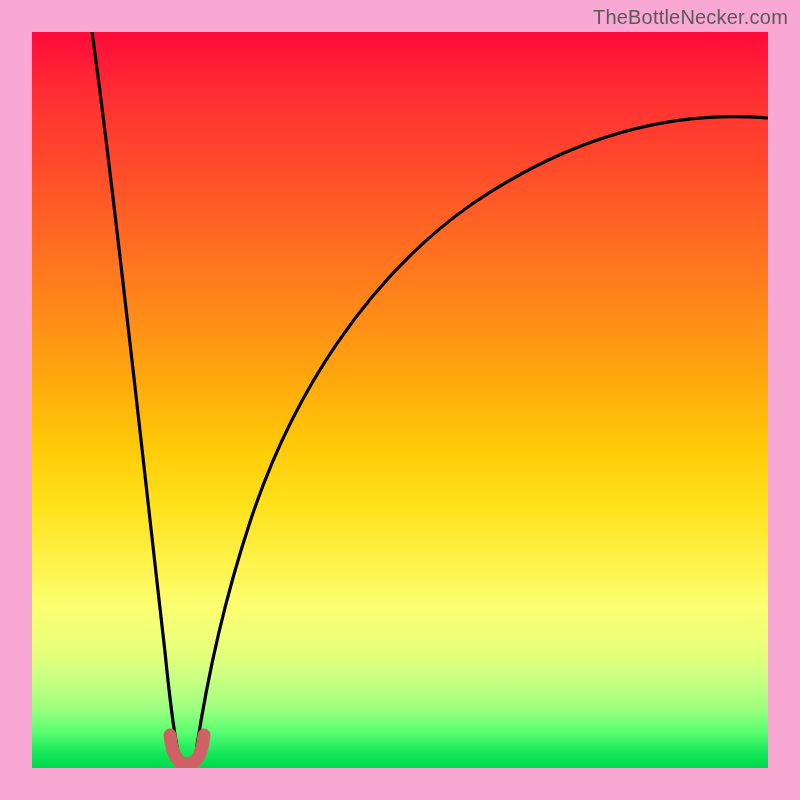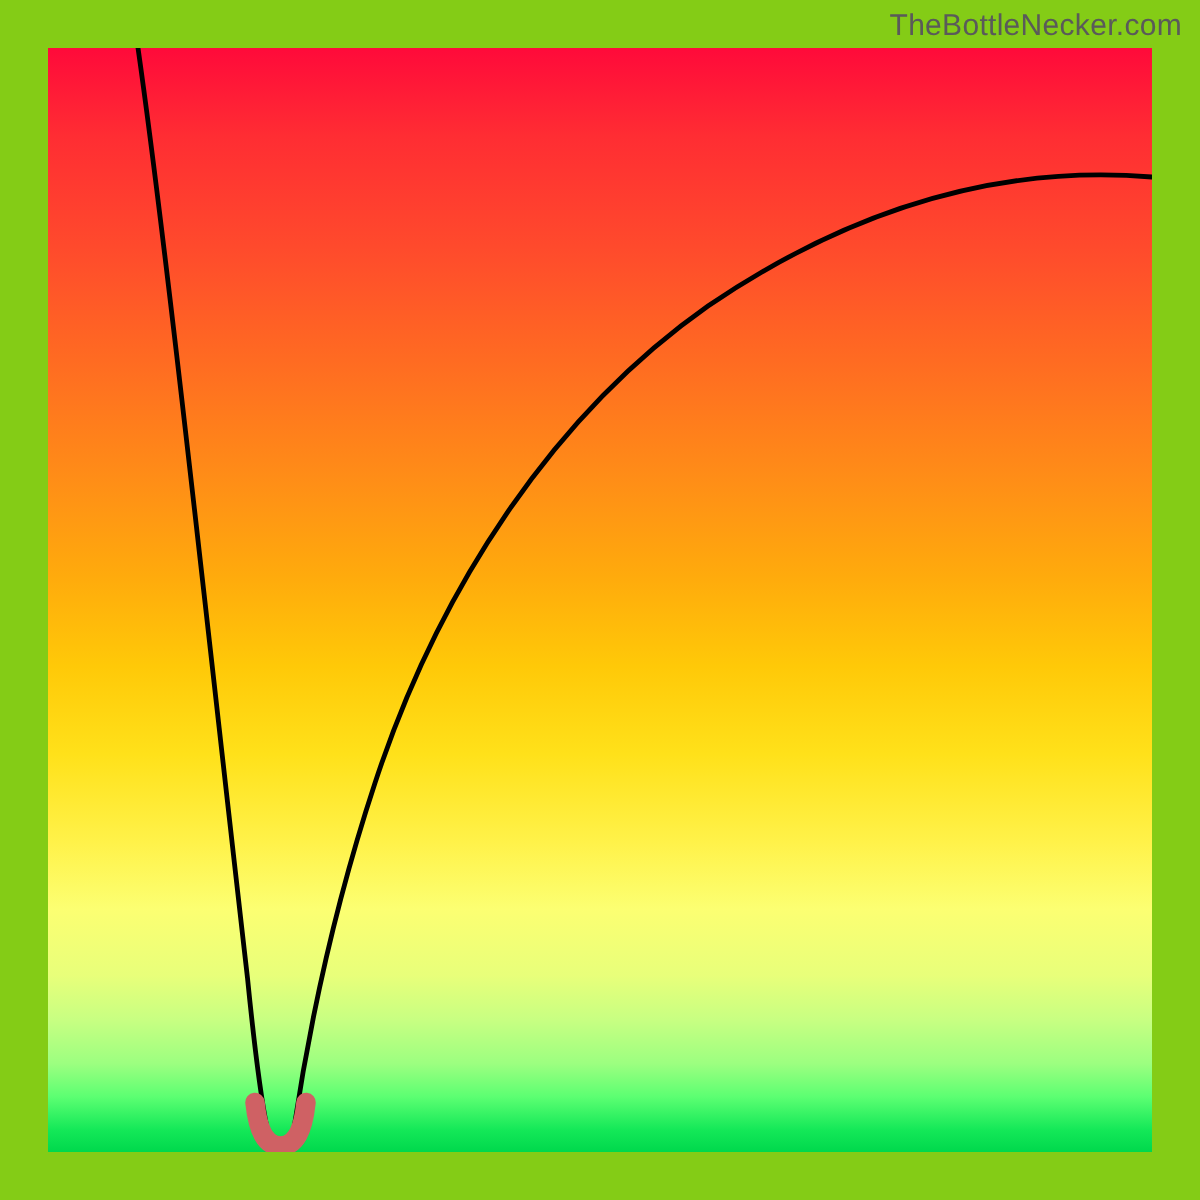--- a/index.html
+++ b/index.html
@@ -10,21 +10,21 @@
     background: #000;
     overflow: hidden;
     font-family: Arial, Helvetica, sans-serif;
   }
   .frame {
     position: absolute;
     top: 0;
     left: 0;
     width: 800px;
     height: 800px;
-    background: #84cc16;
+    background: #f9a8d4;
   }
   .plot {
     position: absolute;
     top: 32px;
     left: 32px;
     width: 736px;
     height: 736px;
     background: linear-gradient(
       to bottom,
       #ff0a3a 0%,

